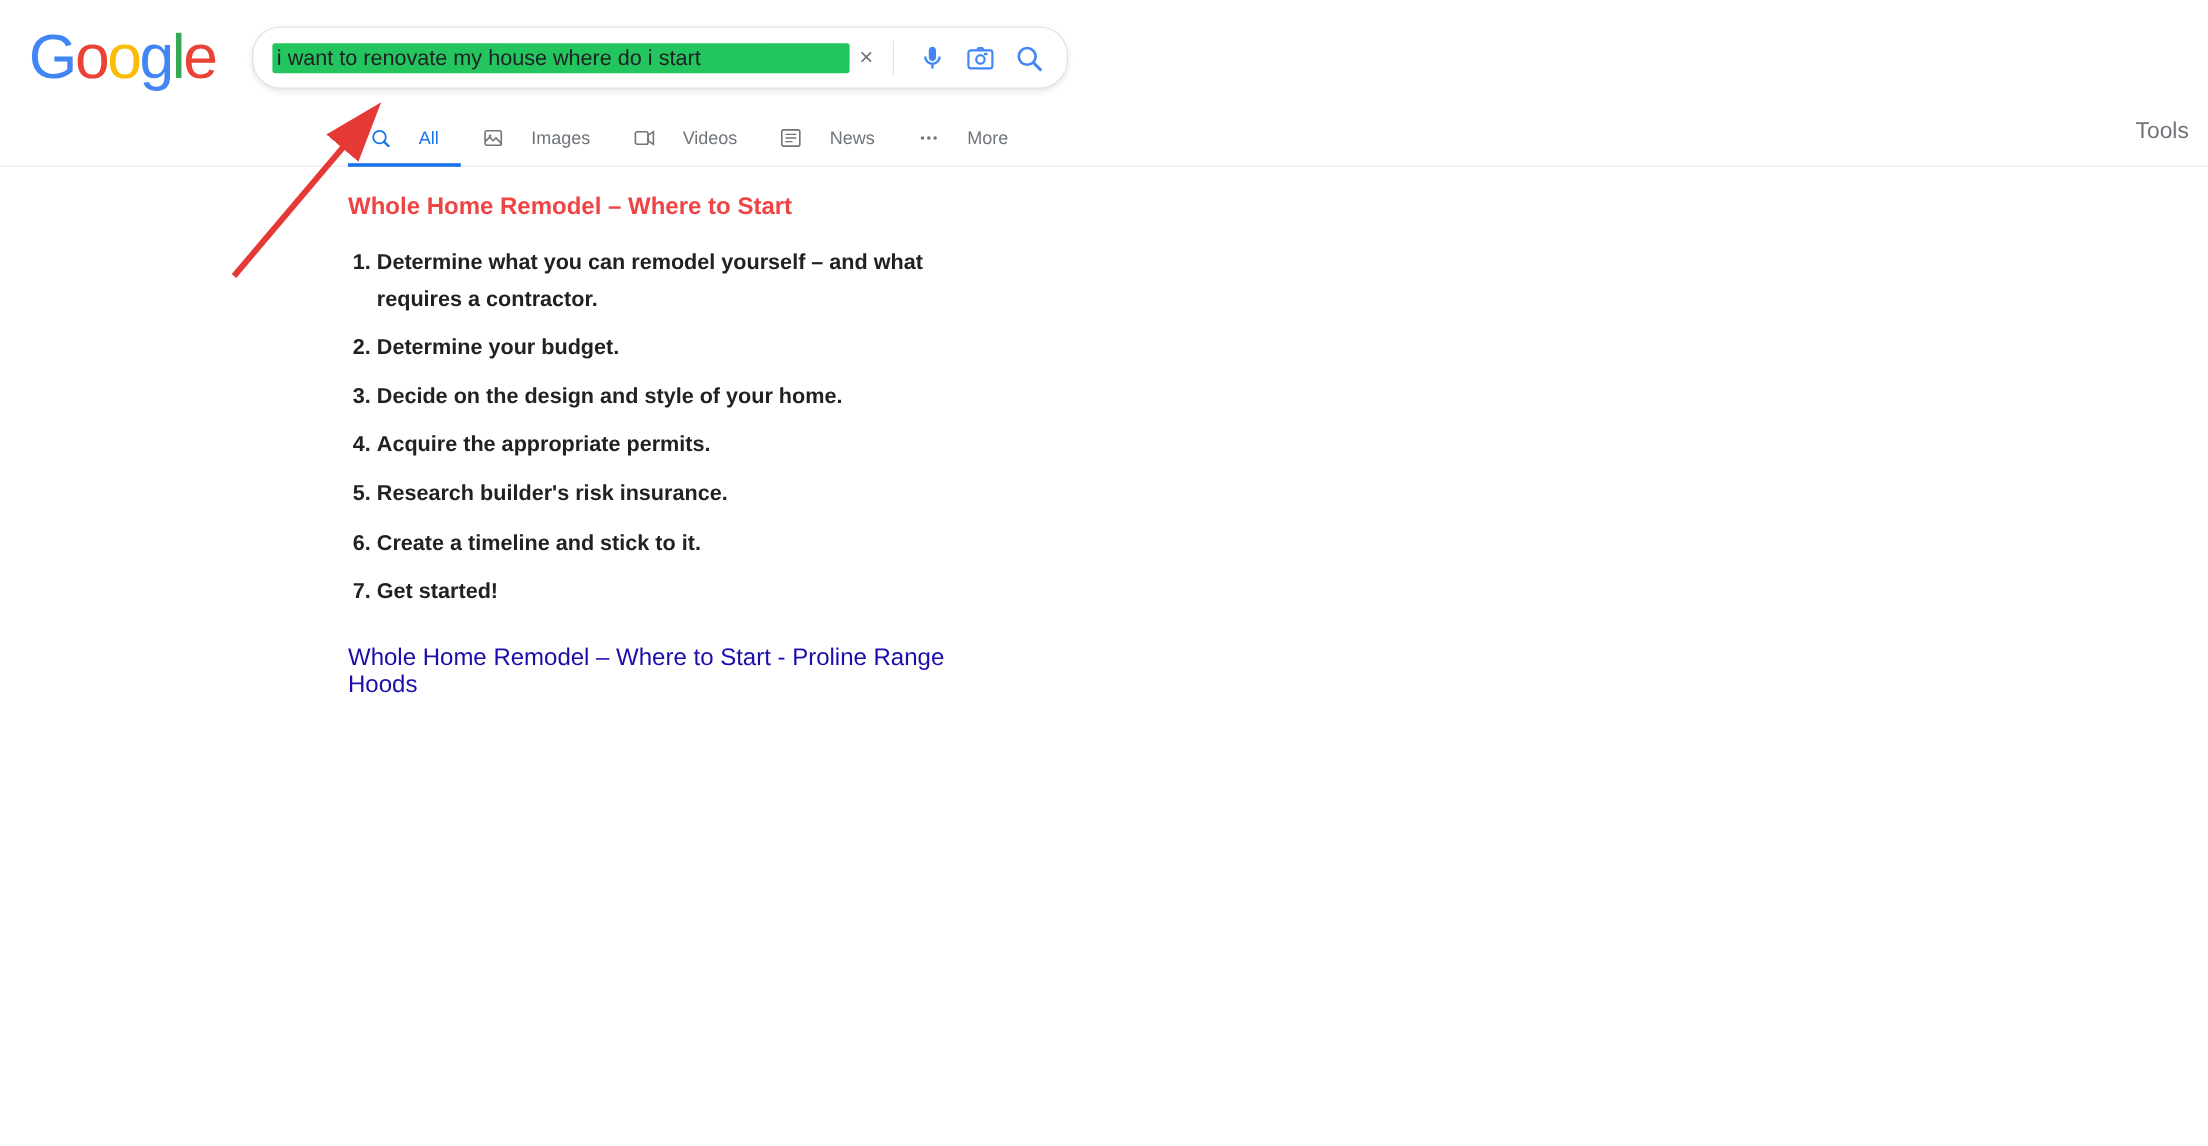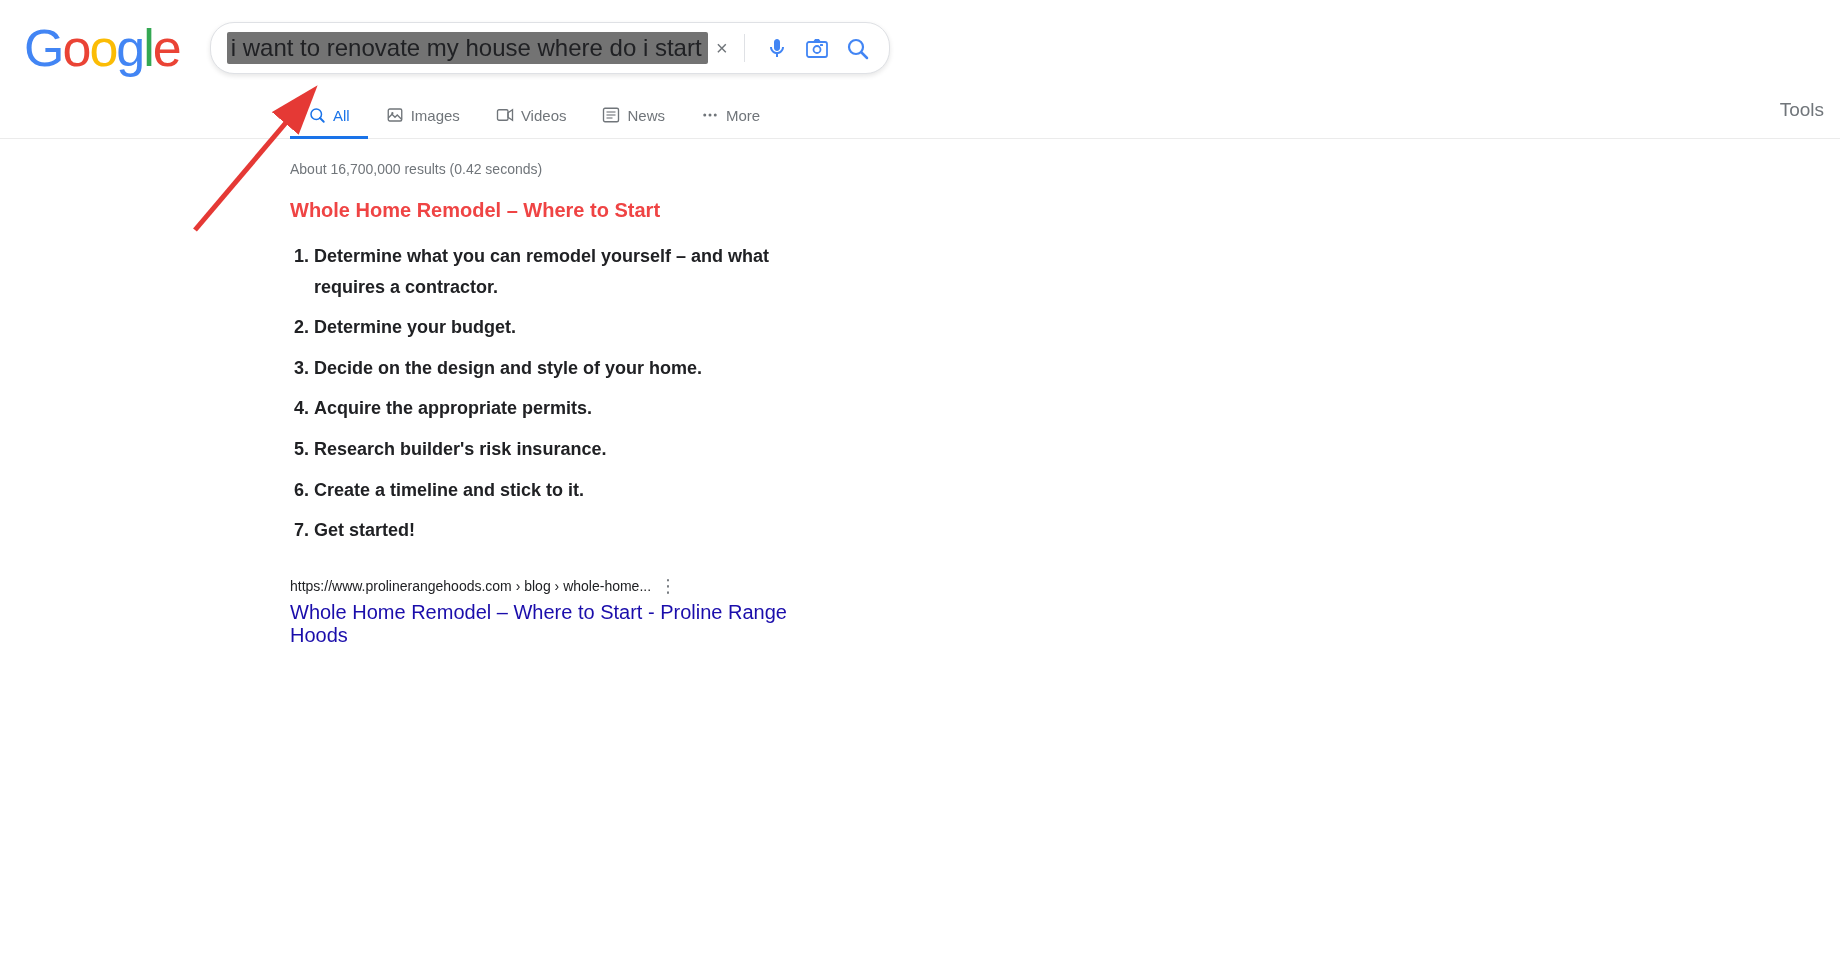--- a/index.html
+++ b/index.html
@@ -51,23 +51,23 @@
       padding: 10px 16px;
       background: #fff;
       box-shadow: 0 2px 5px rgba(0,0,0,0.1);
       gap: 8px;
       height: 52px;
       width: 100%;
     }
 
     .search-input-text {
       flex: 1;
-      font-size: 24px;
+      font-size: 18px;
       color: #202124;
-      background: #737373;
+      background: #22c55e;
       padding: 2px 4px;
       border-radius: 2px;
       white-space: nowrap;
       overflow: hidden;
     }
 
     .search-bar-divider {
       width: 1px;
       height: 28px;
       background: #dfe1e5;
@@ -97,21 +97,21 @@
       align-items: center;
       padding: 8px 0 0 290px;
       border-bottom: 1px solid #ebebeb;
       margin-top: 8px;
       gap: 0;
     }
 
     .nav-tab {
       display: flex;
       align-items: center;
-      gap: 7px;
+      gap: 23px;
       padding: 12px 18px;
       font-size: 15px;
       color: #70757a;
       cursor: pointer;
       border-bottom: 3px solid transparent;
       margin-bottom: -1px;
       white-space: nowrap;
     }
 
     .nav-tab.active {
@@ -314,36 +314,31 @@
           <circle cx="19" cy="12" r="2" fill="#70757a"></circle>
         </svg>
       </span>
       <span>More</span>
     </div>
 
     <div class="nav-tools">Tools</div>
   </div>
 
   <div class="results-area">
-    <div class="results-count">About 16,700,000 results (0.42 seconds)</div>
 
     <div class="result-box">
       <div class="result-title">Whole Home Remodel – Where to Start</div>
 
       <ol class="result-list" style="list-style: decimal; padding-left: 24px;">
         <li>Determine what you can remodel yourself – and what requires a contractor.</li>
         <li>Determine your budget.</li>
         <li>Decide on the design and style of your home.</li>
         <li>Acquire the appropriate permits.</li>
         <li>Research builder's risk insurance.</li>
         <li>Create a timeline and stick to it.</li>
         <li>Get started!</li>
       </ol>
 
-      <div class="result-url-row">
-        <span class="result-url">https://www.prolinerangehoods.com › blog › whole-home...</span>
-        <span class="result-url-dots">⋮</span>
-      </div>
       <a class="result-link" href="#">Whole Home Remodel – Where to Start - Proline Range Hoods</a>
     </div>
   </div>
 
 </div>
 
 </body></html>

